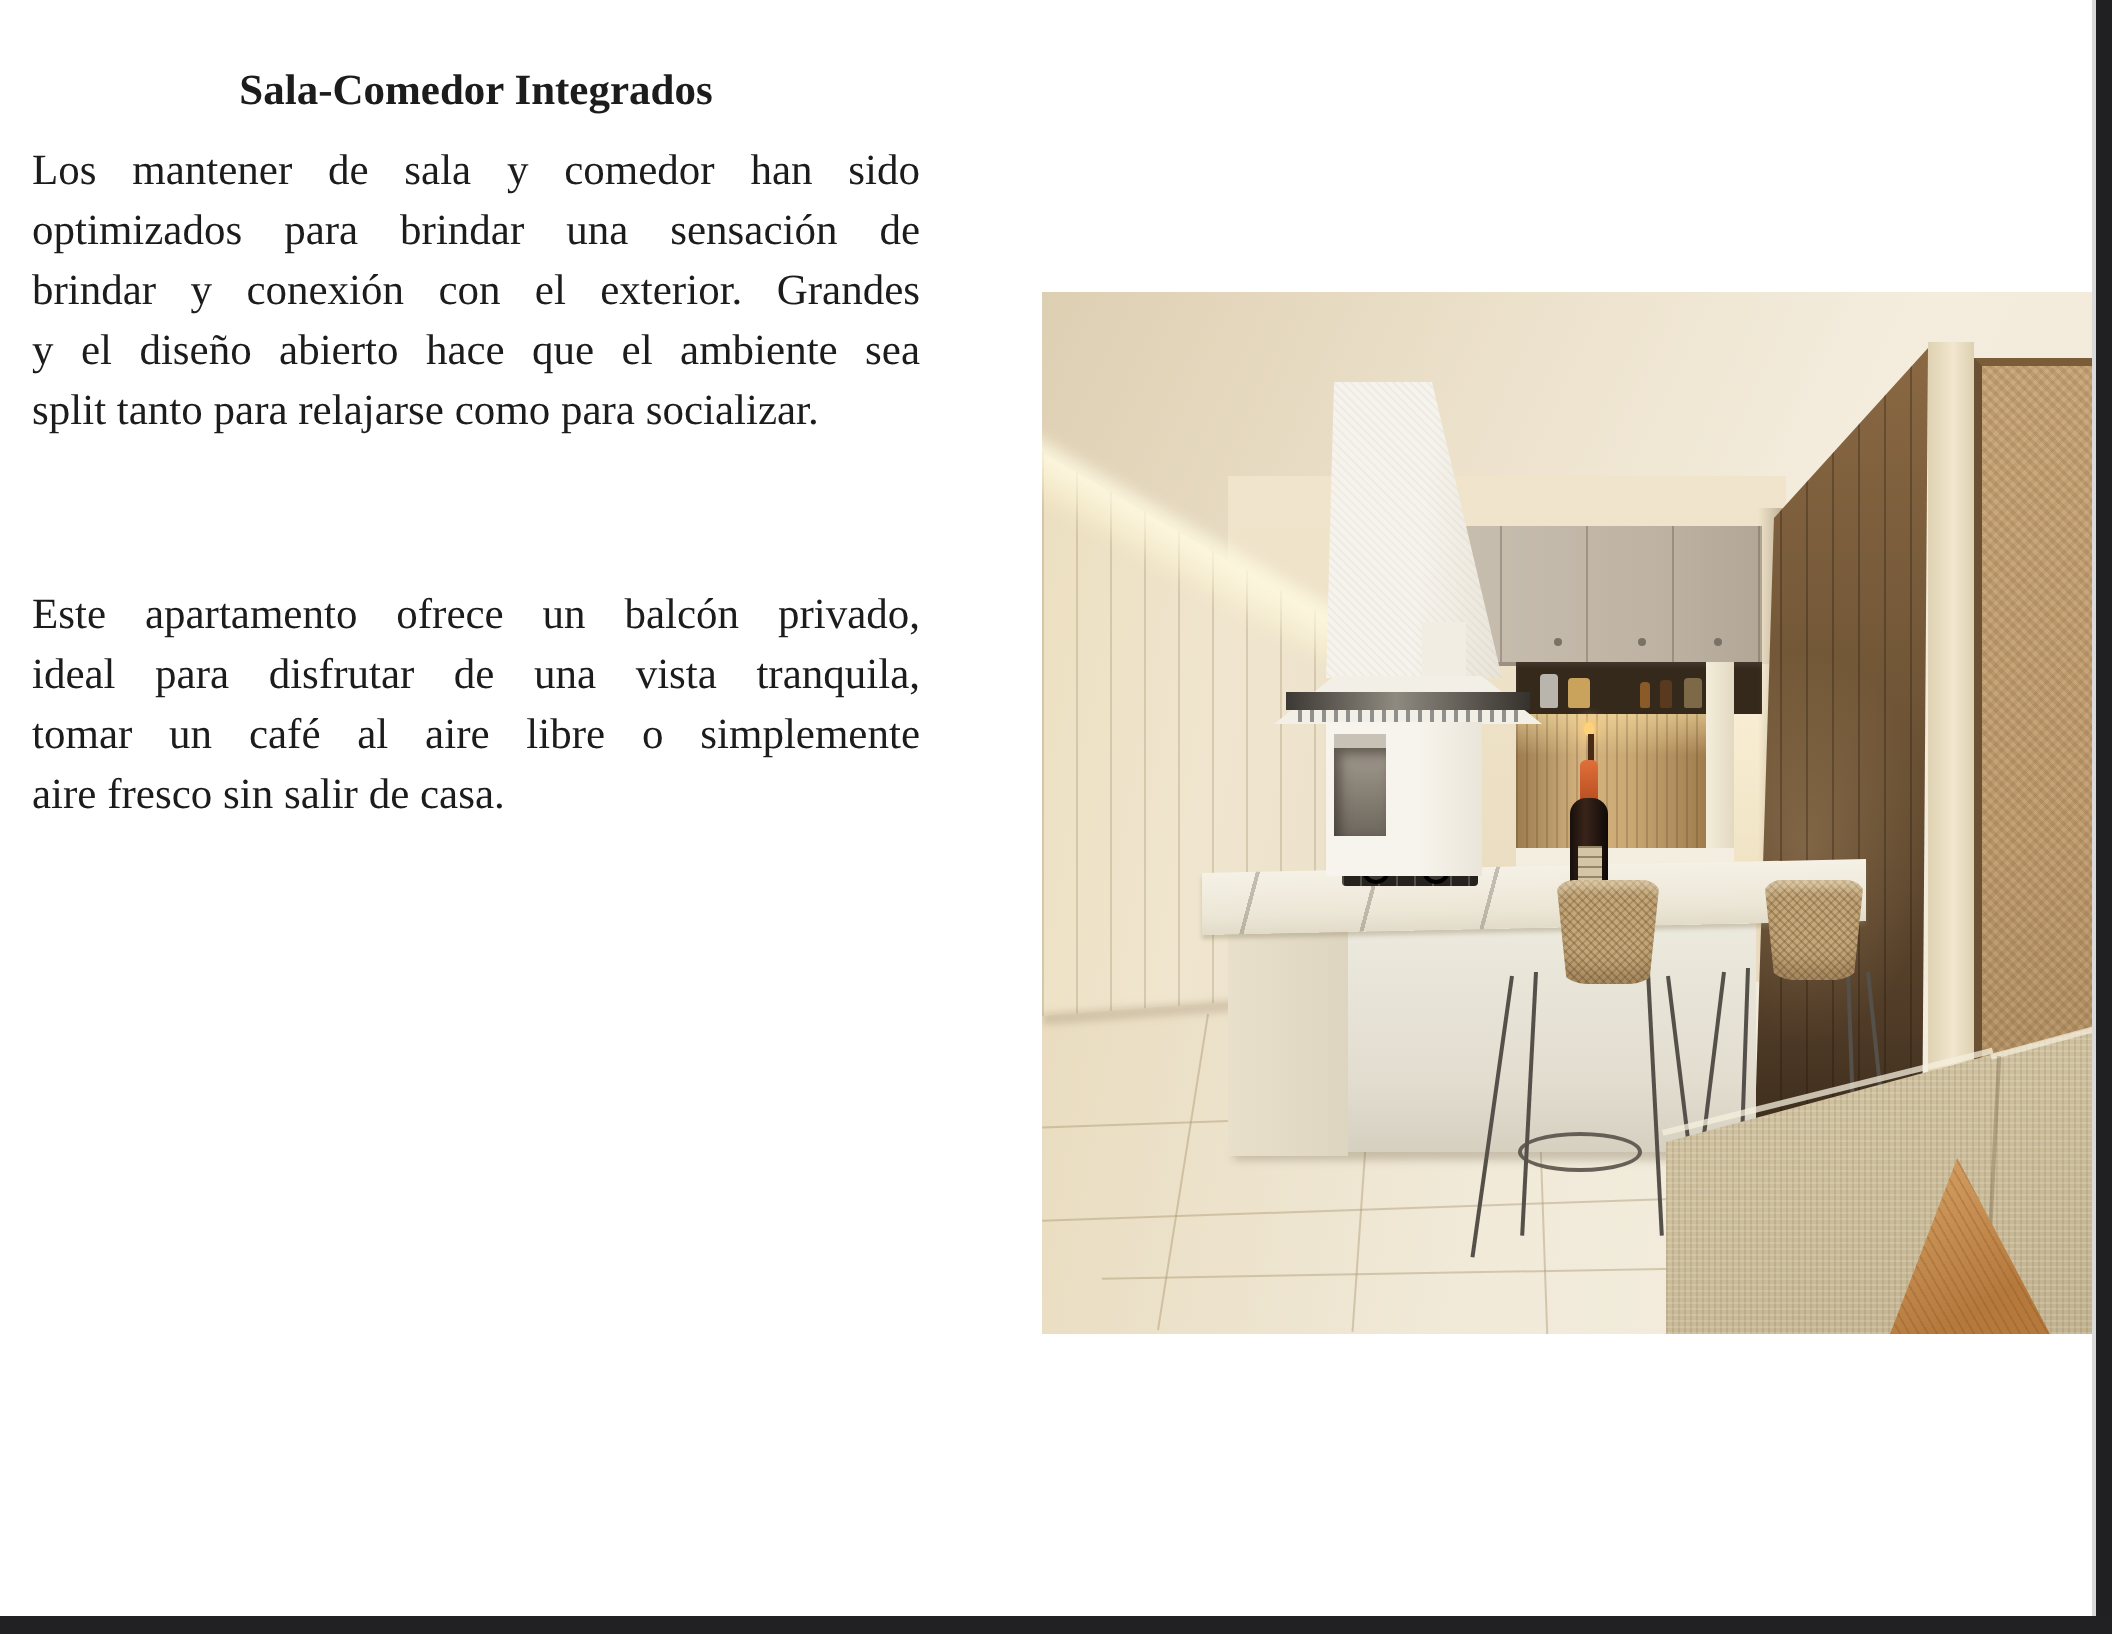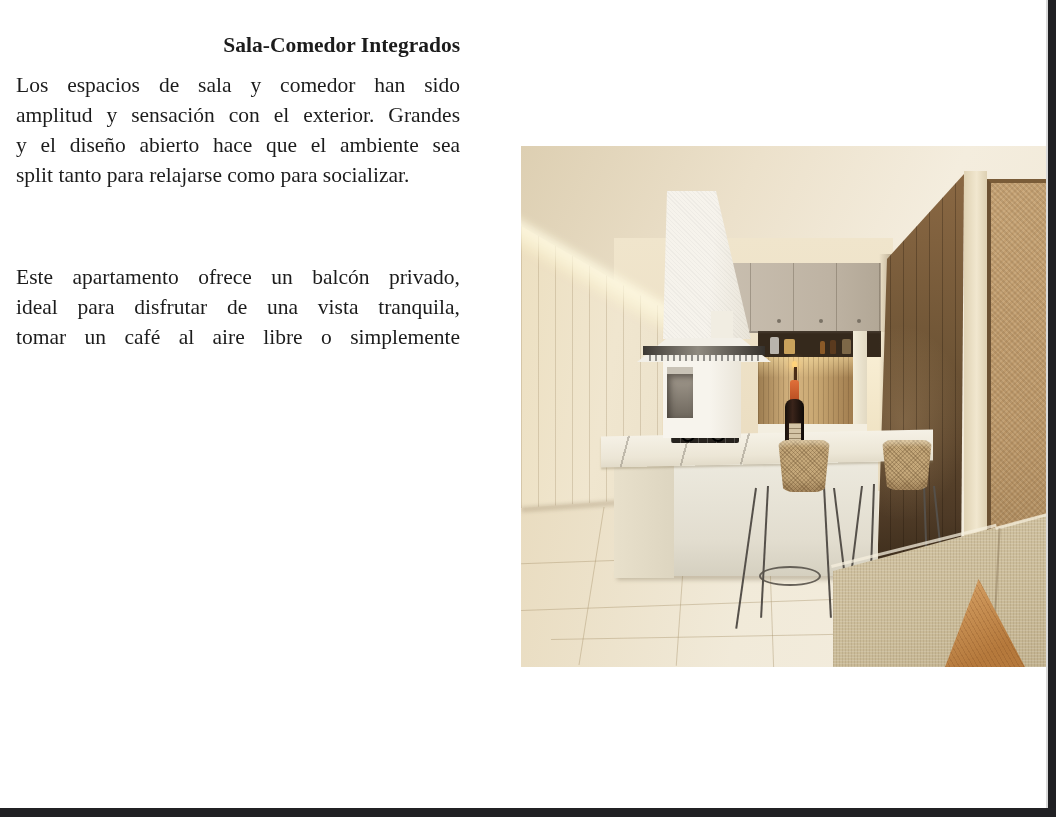--- a/index.html
+++ b/index.html
@@ -1,21 +1,21 @@
 <!DOCTYPE html>
 <html><head>
 <meta charset="utf-8">
 <style>
   html,body{margin:0;padding:0;background:#ffffff;}
   #screen{position:relative;width:1056px;height:817px;background:#ffffff;overflow:hidden;
           font-family:"Liberation Serif","DejaVu Serif",serif;color:#1c1c1c;}
 
   
   #text-col{position:absolute;left:16px;top:30px;width:444px;}
-  .sec-title{font-weight:bold;font-size:21.5px;line-height:30px;text-align:right;margin:0 0 10px 0;}
+  .sec-title{font-weight:bold;font-size:21.5px;line-height:30px;text-align:center;margin:0 0 10px 0;}
   .para{margin:0 0 72px 0;font-size:21.5px;line-height:30px;}
   .jl{text-align:justify;text-align-last:justify;}
   .jl-last{text-align:justify;text-align-last:left;}
 
   
   #kitchen{position:absolute;left:481px;top:130px;width:570px;height:521px;overflow:hidden;
            background:linear-gradient(115deg,#ddcfb2 0%,#ece1cb 30%,#f4edde 55%,#efe6d3 100%);}
   #kitchen *{position:absolute;}
 
   .back-wall{left:93px;top:92px;width:279px;height:278px;
@@ -141,32 +141,34 @@
 </head>
 <body>
 
 <div id="screen">
 
   <div id="text-col">
 
     <section>
       <h2 class="sec-title">Sala-Comedor Integrados</h2>
       <div class="para">
-        <div class="jl">Los espacios de sala y comedor han sido</div>
-        <div class="jl">amplitud y sensación con el exterior. Grandes</div>
+        <div class="jl">Los mantener de sala y comedor han sido</div>
+        <div class="jl">optimizados para brindar una sensación de</div>
+        <div class="jl">brindar y conexión con el exterior. Grandes</div>
         <div class="jl">y el diseño abierto hace que el ambiente sea</div>
         <div class="jl-last">split tanto para relajarse como para socializar.</div>
       </div>
     </section>
 
     <section>
       <div class="para">
         <div class="jl">Este apartamento ofrece un balcón privado,</div>
         <div class="jl">ideal para disfrutar de una vista tranquila,</div>
         <div class="jl">tomar un café al aire libre o simplemente</div>
+        <div class="jl-last">aire fresco sin salir de casa.</div>
       </div>
     </section>
 
     <section>
     </section>
 
   </div>
 
   <figure id="kitchen" aria-label="Render interior de una cocina moderna con isla de mármol, estufa a gas, campana blanca, gabinetes superiores, repisa oscura con frascos, botella de vino, dos taburetes altos tejidos, clóset de madera oscura, panel texturizado y sofá beige con cojín triangular en primer plano">
     <div class="back-wall"></div>

